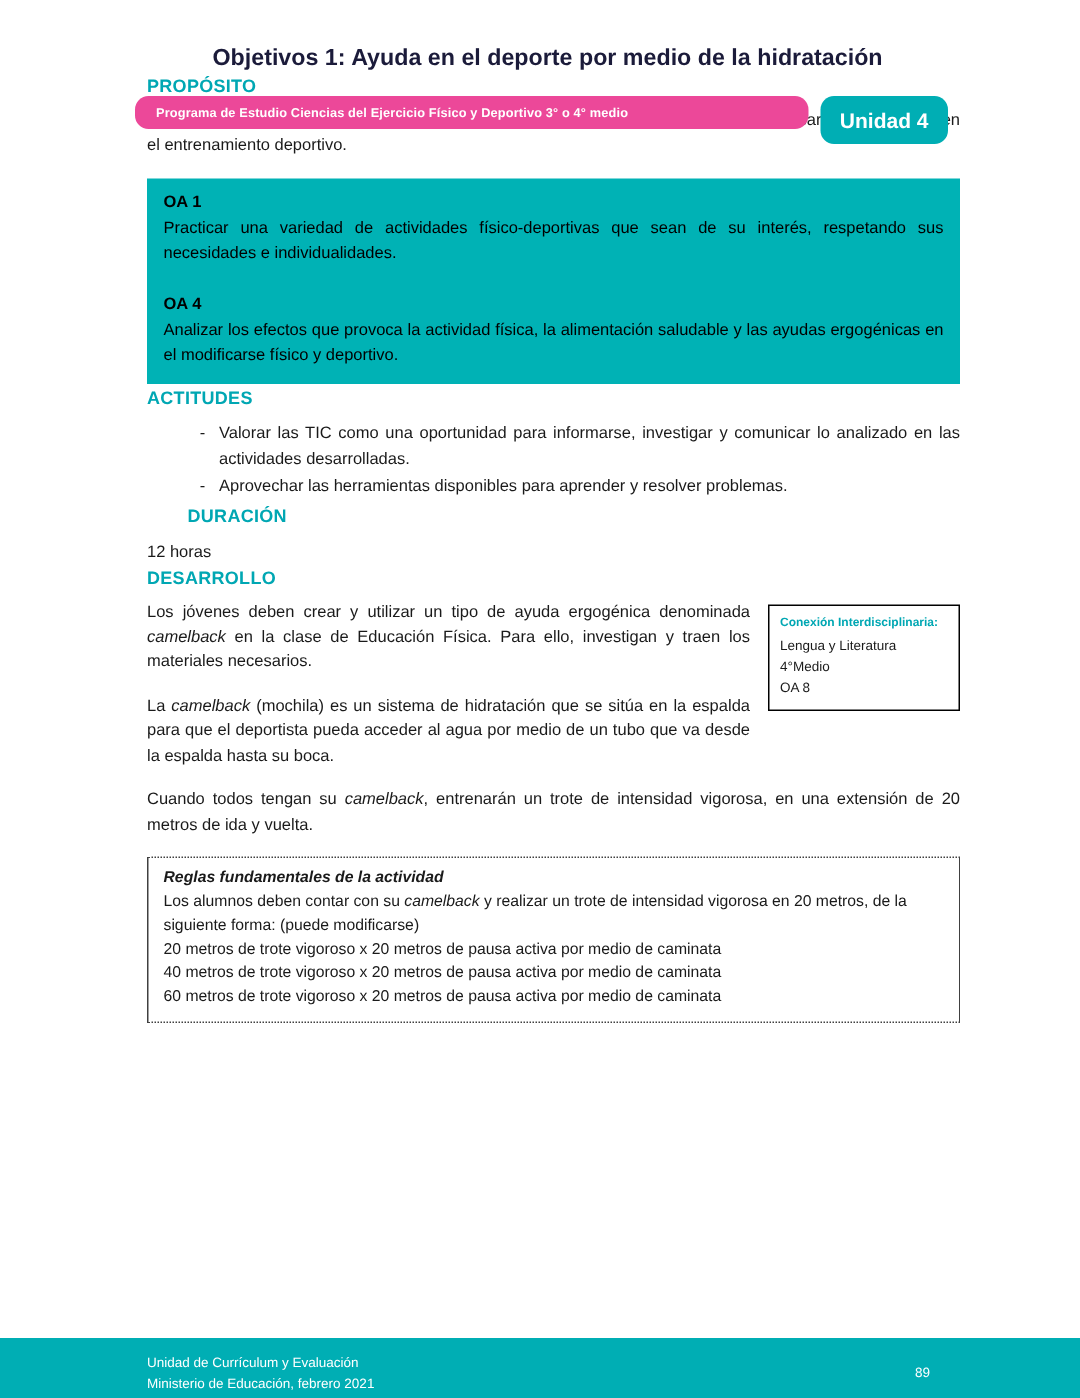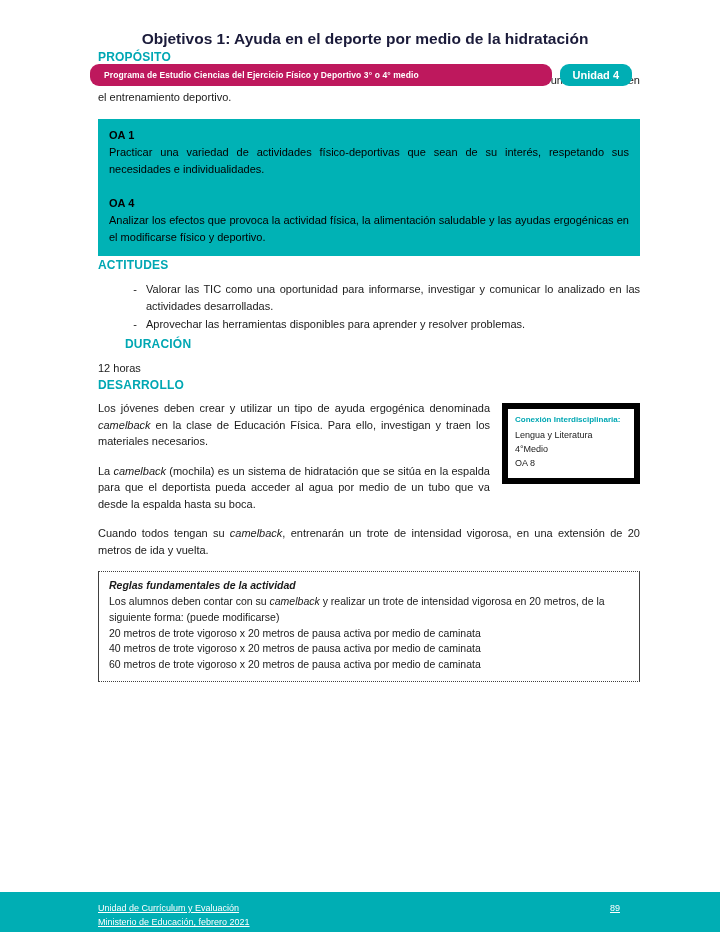--- a/index.html
+++ b/index.html
@@ -12,28 +12,28 @@
     overflow:hidden;
   }
   .page{width:720px;height:932px;position:relative;}
 
   
   .header-row{
     position:absolute;top:34px;left:90px;right:88px;
     display:flex;gap:8px;align-items:stretch;
   }
   .header-bar{
-    flex:1;background:#be185d;color:#fff;border-radius:9px;
+    flex:1;background:#ec4899;color:#fff;border-radius:9px;
     height:22px;display:flex;align-items:center;
     padding:0 14px;font-size:8.5px;font-weight:bold;letter-spacing:.1px;
   }
   .unit-badge{
-    background:#00AEB4;color:#fff;border-radius:9px;height:22px;
+    background:#00AEB4;color:#fff;border-radius:9px;height:32px;
     display:flex;align-items:center;justify-content:center;
-    padding:0 13px;font-size:11px;font-weight:bold;white-space:nowrap;
+    padding:0 13px;font-size:14px;font-weight:bold;white-space:nowrap;
   }
 
   .page-title{
     margin:30px 80px 0 90px;
     text-align:center;font-size:15.5px;font-weight:bold;color:#1b1b3a;
   }
 
   .content{margin:0 40px 0 98px;width:542px;font-size:11px;line-height:1.5;}
 
   h2.sec{
@@ -58,21 +58,21 @@
   .dash-list{margin:7px 0 0 0;}
   .dash-item{display:flex;margin:0 0 2px 0;}
   .dash-item .marker{width:22px;text-align:center;flex:0 0 22px;margin-left:26px;}
   .dash-item .txt{flex:1;text-align:justify;}
 
   .duracion-val{margin-top:7px;}
 
   .desarrollo-body{margin-top:6px;}
   .conexion-box{
     float:right;width:112px;margin:3px 0 8px 12px;
-    border:6px solid #000000;padding:6px 7px 8px 7px;
+    border:1px solid #000000;padding:6px 7px 8px 7px;
     font-size:9px;line-height:1.55;text-align:left;
   }
   .conexion-box .cx-head{
     color:#00A7B3;font-weight:bold;font-size:8px;margin-bottom:3px;line-height:1.3;
   }
   .desarrollo-body p.body-p{margin-top:0;margin-bottom:13px;}
 
   .reglas-box{
     clear:both;margin-top:4px;
     border:1px solid #404040;
@@ -81,21 +81,21 @@
     font-size:10.5px;line-height:1.5;text-align:left;
   }
   .reglas-box .rg-head{font-weight:bold;font-style:italic;}
 
   .footer{
     position:absolute;left:0;right:0;bottom:0;height:70px;
     background:#00AEB4;color:#fff;
     box-sizing:border-box;padding:10px 98px 0 98px;
     font-size:9px;line-height:1.55;
   }
-  .footer-inner{display:flex;justify-content:space-between;align-items:flex-start;text-decoration:underline;}
+  .footer-inner{display:flex;justify-content:space-between;align-items:center;}
   .footer-right{font-size:9px;padding-right:2px;}
 </style>
 </head>
 <body>
 
 <div class="page">
 
   <div class="header-row">
     <div class="header-bar">
       <span>Programa de Estudio Ciencias del Ejercicio Físico y Deportivo 3° o 4° medio</span>

